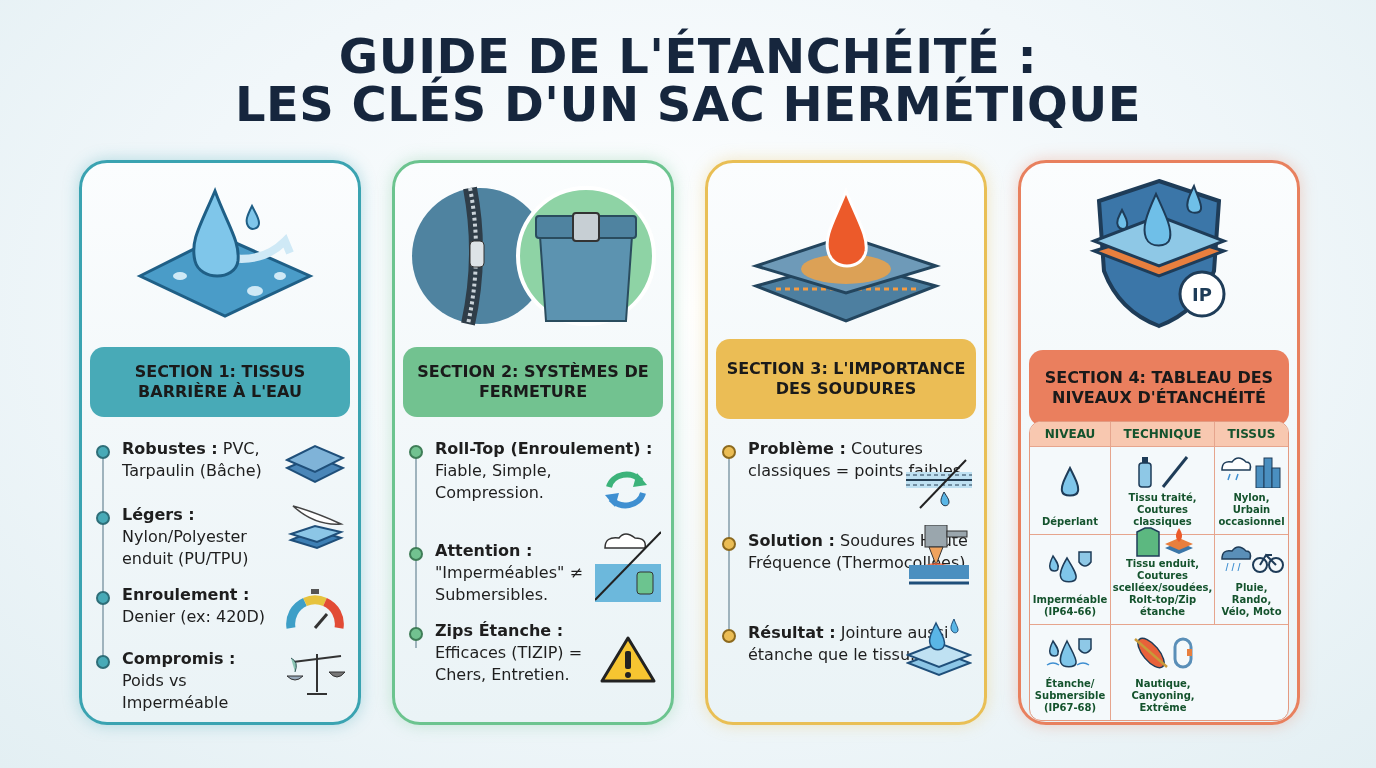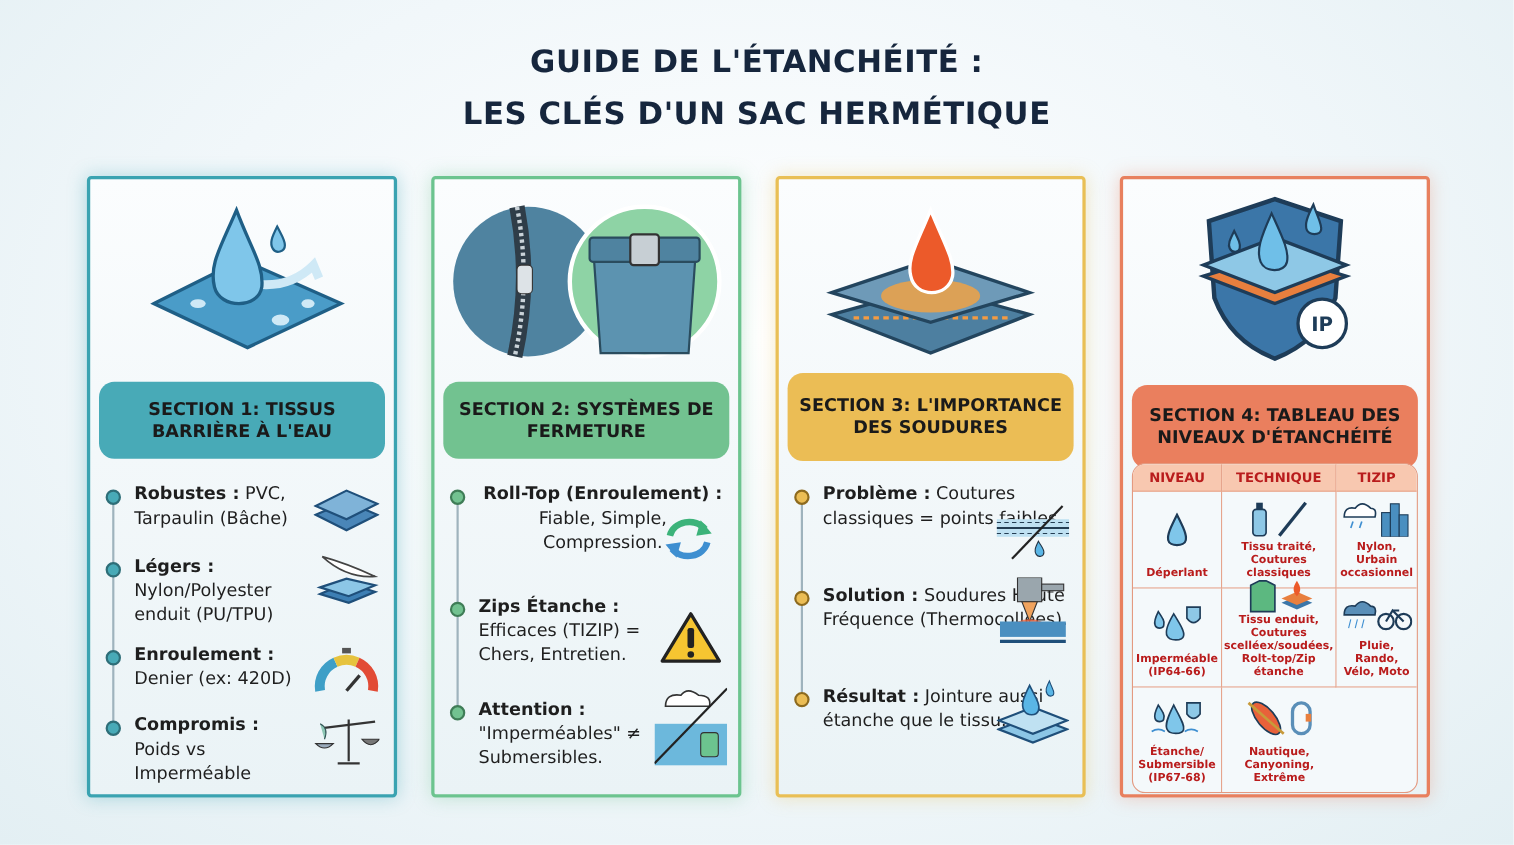--- a/index.html
+++ b/index.html
@@ -9,27 +9,27 @@
     font-family: "DejaVu Sans", sans-serif;
     color: #1b1b1b;
     position: relative;
   }
   .title {
     position: absolute; left: 0; right: 0; top: 32px;
     text-align: center;
     font-family: "DejaVu Sans", sans-serif;
     font-weight: bold;
     color: #16263d;
-    font-size: 28px;
+    font-size: 48px;
     line-height: 48px;
     letter-spacing: 0.5px;
   }
   .card {
     position: absolute; top: 160px; height: 565px; width: 282px;
-    border-radius: 4px; border: 3px solid;
+    border-radius: 28px; border: 3px solid;
     background: linear-gradient(180deg, #fbfdfe 0%, #f3f8fa 45%, #eaf3f6 100%);
   }
   .c1 { left: 79px; border-color: #3aa3b1; box-shadow: 0 0 16px rgba(58,163,177,0.35); }
   .c2 { left: 392px; border-color: #6cc48f; box-shadow: 0 0 16px rgba(108,196,143,0.35); }
   .c3 { left: 705px; border-color: #e9bf55; box-shadow: 0 0 16px rgba(233,191,85,0.35); }
   .c4 { left: 1018px; border-color: #e8805e; box-shadow: 0 0 16px rgba(232,128,94,0.35); }
   .hero { position: absolute; left: 0; right: 0; top: 10px; height: 165px; display: flex; justify-content: center; align-items: center; }
   .banner {
     position: absolute; left: 8px; right: 8px; top: 184px; height: 70px;
     border-radius: 14px; display: flex; align-items: center; justify-content: center;
@@ -46,21 +46,21 @@
   .dot { position: absolute; left: 0; top: 7px; width: 14px; height: 14px; border-radius: 50%; border: 2px solid #2d6f79; }
   .c1 .dot { background: #48aab7; border-color: #2e6e78; }
   .c2 .dot { background: #72c290; border-color: #3f7d57; }
   .c3 .dot { background: #ebbd55; border-color: #8d6a1e; }
   .txt { margin-left: 26px; font-size: 16px; line-height: 22px; color: #1e1e1e; }
   .txt b { font-weight: bold; }
   .ico { flex: 0 0 auto; width: 66px; height: 52px; display: flex; align-items: center; justify-content: center; }
   
   .tbl { position: absolute; left: 8px; right: 8px; top: 258px; border: 1.5px solid #e49a80; border-radius: 12px; overflow: hidden; background: #f4f9fb; }
   .trow { display: grid; grid-template-columns: 81px 104px 1fr; }
-  .trow > div { border-right: 1.5px solid #e6a58d; border-bottom: 1.5px solid #e6a58d; display: flex; flex-direction: column; align-items: center; justify-content: flex-end; text-align: center; font-size: 10px; line-height: 12px; font-weight: bold; padding: 3px 2px 6px; color: #b91c1c; }
+  .trow > div { border-right: 1.5px solid #e6a58d; border-bottom: 1.5px solid #e6a58d; display: flex; flex-direction: column; align-items: center; justify-content: flex-end; text-align: center; font-size: 10px; line-height: 12px; font-weight: bold; padding: 3px 2px 6px; color: #14532d; }
   .trow > div:last-child { border-right: none; }
   .trow:last-child > div { border-bottom: none; }
   .thead > div { background: #f8c8b0; justify-content: center; font-size: 12px; height: 25px; padding: 0; }
   .r1 > div { height: 88px; }
   .r2 > div { height: 90px; }
   .r3 > div { height: 95px; }
   .cellico { flex: 1; display: flex; align-items: center; justify-content: center; }
 </style>
 </head>
 <body>
@@ -145,52 +145,52 @@
       <rect x="62" y="60" width="14" height="26" rx="4" fill="#dde3e7" stroke="#333"></rect>
       <circle cx="178" cy="75" r="68" fill="#8ed3a5" stroke="#fff" stroke-width="4"></circle>
       <path d="M132,55 L224,55 L218,140 L138,140 Z" fill="#5c93b0" stroke="#2a4c5e" stroke-width="2"></path>
       <rect x="128" y="35" width="100" height="22" rx="3" fill="#4f83a0" stroke="#2a4c5e" stroke-width="2"></rect>
       <rect x="165" y="32" width="26" height="28" rx="3" fill="#c7cfd4" stroke="#333" stroke-width="2"></rect>
     </svg>
   </div>
   <div class="banner">SECTION 2: SYSTÈMES DE FERMETURE</div>
   <div class="list">
     <div class="rail" style="top:14px;height:196px;"></div>
-    <div class="item" style="height:102px;text-align:center;">
+    <div class="item" style="height:102px;">
       <span class="dot"></span>
       <div class="txt" style="width:250px;"><b>Roll-Top (Enroulement) :</b><br><span style="display:inline-block;width:160px;">Fiable, Simple, Compression.</span></div>
       <div class="ico" style="position:absolute;right:2px;top:26px;">
         <svg width="50" height="46" viewBox="0 0 50 46">
             <path d="M8,20 A18,16 0 0 1 40,14" fill="none" stroke="#3cb37a" stroke-width="6"></path>
             <polygon points="36,6 46,18 32,20" fill="#3cb37a"></polygon>
             <path d="M42,26 A18,16 0 0 1 10,32" fill="none" stroke="#3e8fd1" stroke-width="6"></path>
             <polygon points="14,40 4,28 18,26" fill="#3e8fd1"></polygon>
           </svg>
       </div>
     </div>
+    <div class="item" style="height:80px;">
+      <span class="dot"></span>
+      <div class="txt" style="width:170px;"><b>Attention :</b><br><span>"Imperméables" ≠ Submersibles.</span></div>
+      <div class="ico">
+        <svg width="66" height="72" viewBox="0 0 66 72">
+            <rect x="0" y="34" width="66" height="38" fill="#6cb8dc"></rect>
+            <path d="M10,18 Q10,6 24,8 Q30,0 40,8 Q52,8 50,18 Z" fill="#fff" stroke="#333" stroke-width="1.5"></path>
+            <rect x="42" y="42" width="16" height="22" rx="3" fill="#6cc48f" stroke="#333"></rect>
+            <line x1="0" y1="70" x2="66" y2="2" stroke="#222" stroke-width="2"></line>
+          </svg>
+      </div>
+    </div>
     <div class="item" style="height:94px;">
       <span class="dot"></span>
       <div class="txt" style="width:170px;"><b>Zips Étanche :</b><br><span>Efficaces (TIZIP) = Chers, Entretien.</span></div>
       <div class="ico" style="margin-top:14px;">
         <svg width="58" height="50" viewBox="0 0 58 50">
             <path d="M29,3 L55,46 L3,46 Z" fill="#f6c531" stroke="#222" stroke-width="3" stroke-linejoin="round"></path>
             <rect x="26" y="16" width="6" height="18" rx="2" fill="#222"></rect>
             <circle cx="29" cy="40" r="3" fill="#222"></circle>
-          </svg>
-      </div>
-    </div>
-    <div class="item" style="height:80px;">
-      <span class="dot"></span>
-      <div class="txt" style="width:170px;"><b>Attention :</b><br><span>"Imperméables" ≠ Submersibles.</span></div>
-      <div class="ico">
-        <svg width="66" height="72" viewBox="0 0 66 72">
-            <rect x="0" y="34" width="66" height="38" fill="#6cb8dc"></rect>
-            <path d="M10,18 Q10,6 24,8 Q30,0 40,8 Q52,8 50,18 Z" fill="#fff" stroke="#333" stroke-width="1.5"></path>
-            <rect x="42" y="42" width="16" height="22" rx="3" fill="#6cc48f" stroke="#333"></rect>
-            <line x1="0" y1="70" x2="66" y2="2" stroke="#222" stroke-width="2"></line>
           </svg>
       </div>
     </div>
   </div>
 </div>
 
 <div class="card c3">
   <div class="hero">
     <svg width="200" height="150" viewBox="0 0 200 150">
       <polygon points="10,105 100,80 190,105 100,140" fill="#4d7fa0" stroke="#23455e" stroke-width="3"></polygon>
@@ -257,21 +257,21 @@
       <path d="M38,34 C34,42 32,46 34,50 C36,54 42,54 43,50 C44,46 42,42 38,34 Z" fill="#6fbfe8" stroke="#1e3c58" stroke-width="2"></path>
       <circle cx="118" cy="118" r="22" fill="#fff" stroke="#1e3c58" stroke-width="3"></circle>
       <text x="118" y="125" text-anchor="middle" font-family="DejaVu Sans, sans-serif" font-weight="bold" font-size="18" fill="#1e3c58">IP</text>
     </svg>
   </div>
   <div class="banner">SECTION 4: TABLEAU DES NIVEAUX D'ÉTANCHÉITÉ</div>
   <div class="tbl">
     <div class="trow thead">
       <div>NIVEAU</div>
       <div>TECHNIQUE</div>
-      <div>TIZIP</div>
+      <div>TISSUS</div>
     </div>
     <div class="trow r1">
       <div>
         <div class="cellico">
             <svg width="24" height="34" viewBox="0 0 24 34">
               <path d="M12,2 C6,14 3,20 4,25 C5,31 19,31 20,25 C21,20 18,14 12,2 Z" fill="#7fc6ea" stroke="#1e3c58" stroke-width="2"></path>
             </svg>
           </div>
         <span>Déperlant</span>
       </div>

